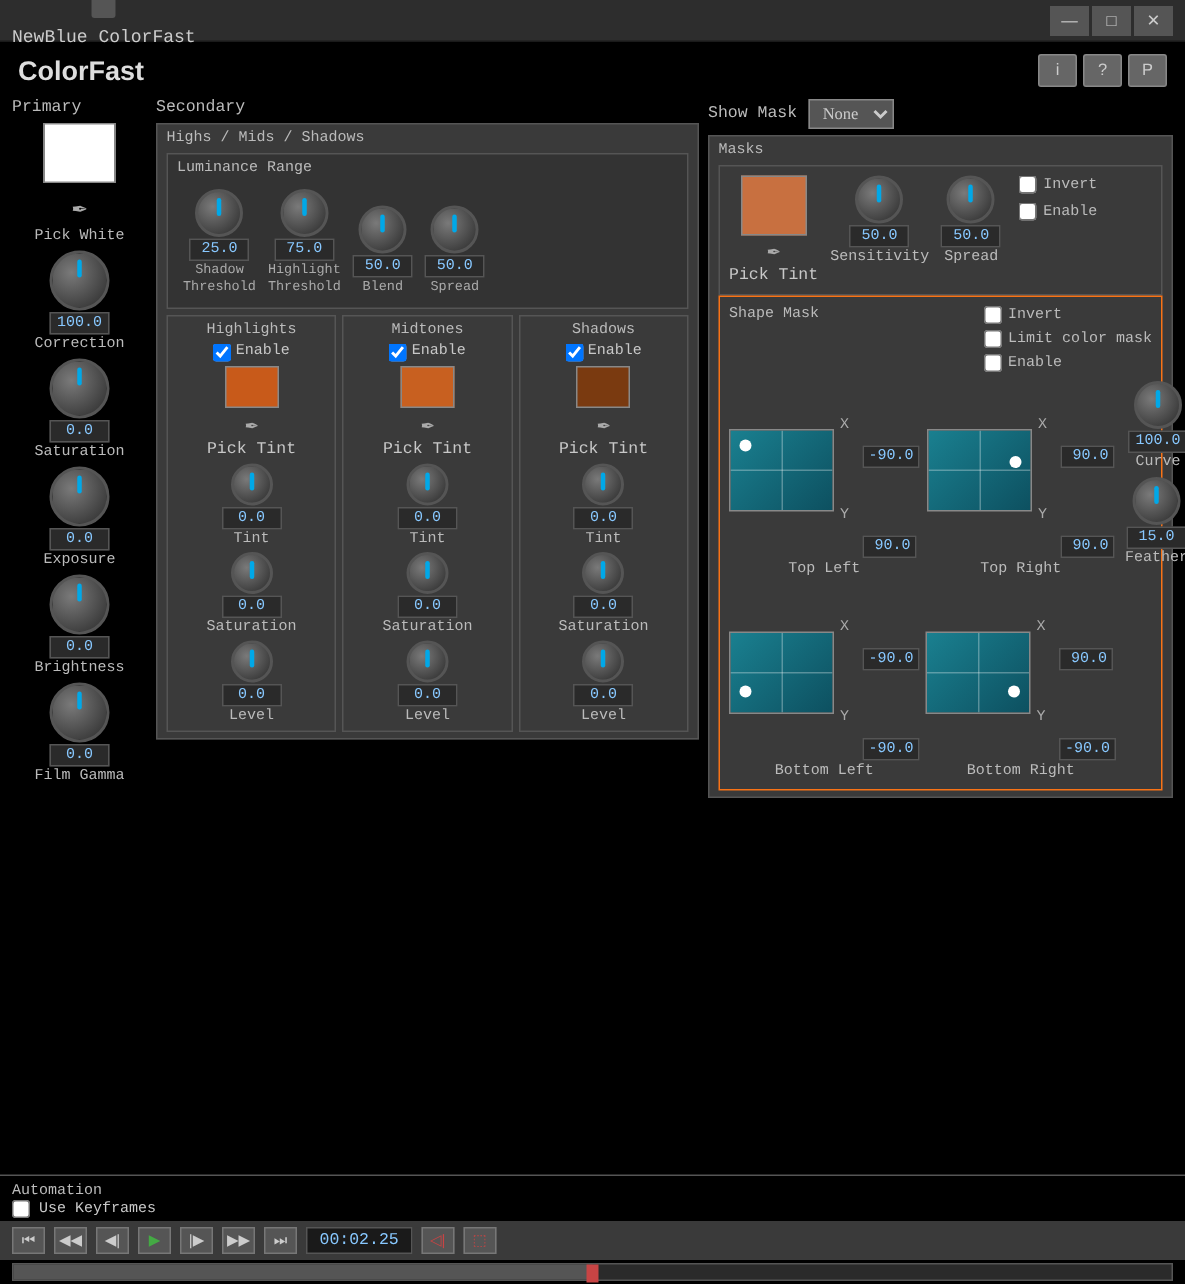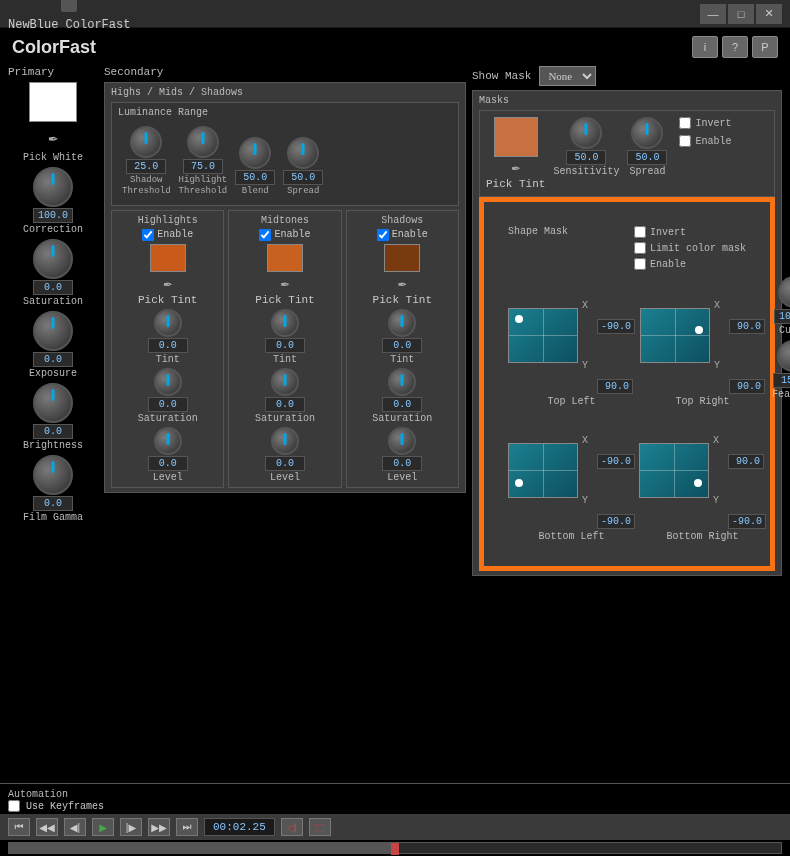--- a/index.html
+++ b/index.html
@@ -192,21 +192,21 @@
       width: 44px; height: 40px;
       background: #c87040;
       border: 1px solid #888; cursor: pointer;
     }
     .skin-knobs { display: flex; gap: 8px; align-items: flex-end; }
     .skin-checkboxes { display: flex; flex-direction: column; gap: 6px; margin-left: 4px; }
     .checkbox-row { display: flex; align-items: center; gap: 4px; font-size: 10px; }
     input[type=checkbox] { width: 12px; height: 12px; cursor: pointer; }
 
     
-    .shape-mask-panel { border: 5px solid #f97316; padding: 24px; flex: 1; }
+    .shape-mask-panel { border: 1px solid #f97316; padding: 6px; flex: 1; }
     .shape-grid { display: grid; grid-template-columns: 1fr 1fr; gap: 4px; }
     .shape-cell { display: flex; align-items: center; gap: 4px; }
     .shape-preview {
       width: 70px; height: 55px;
       border: 1px solid #888;
       position: relative;
       overflow: hidden;
     }
     .shape-bg-teal {
       background: linear-gradient(135deg, #1a8090 0%, #0d5060 100%);

